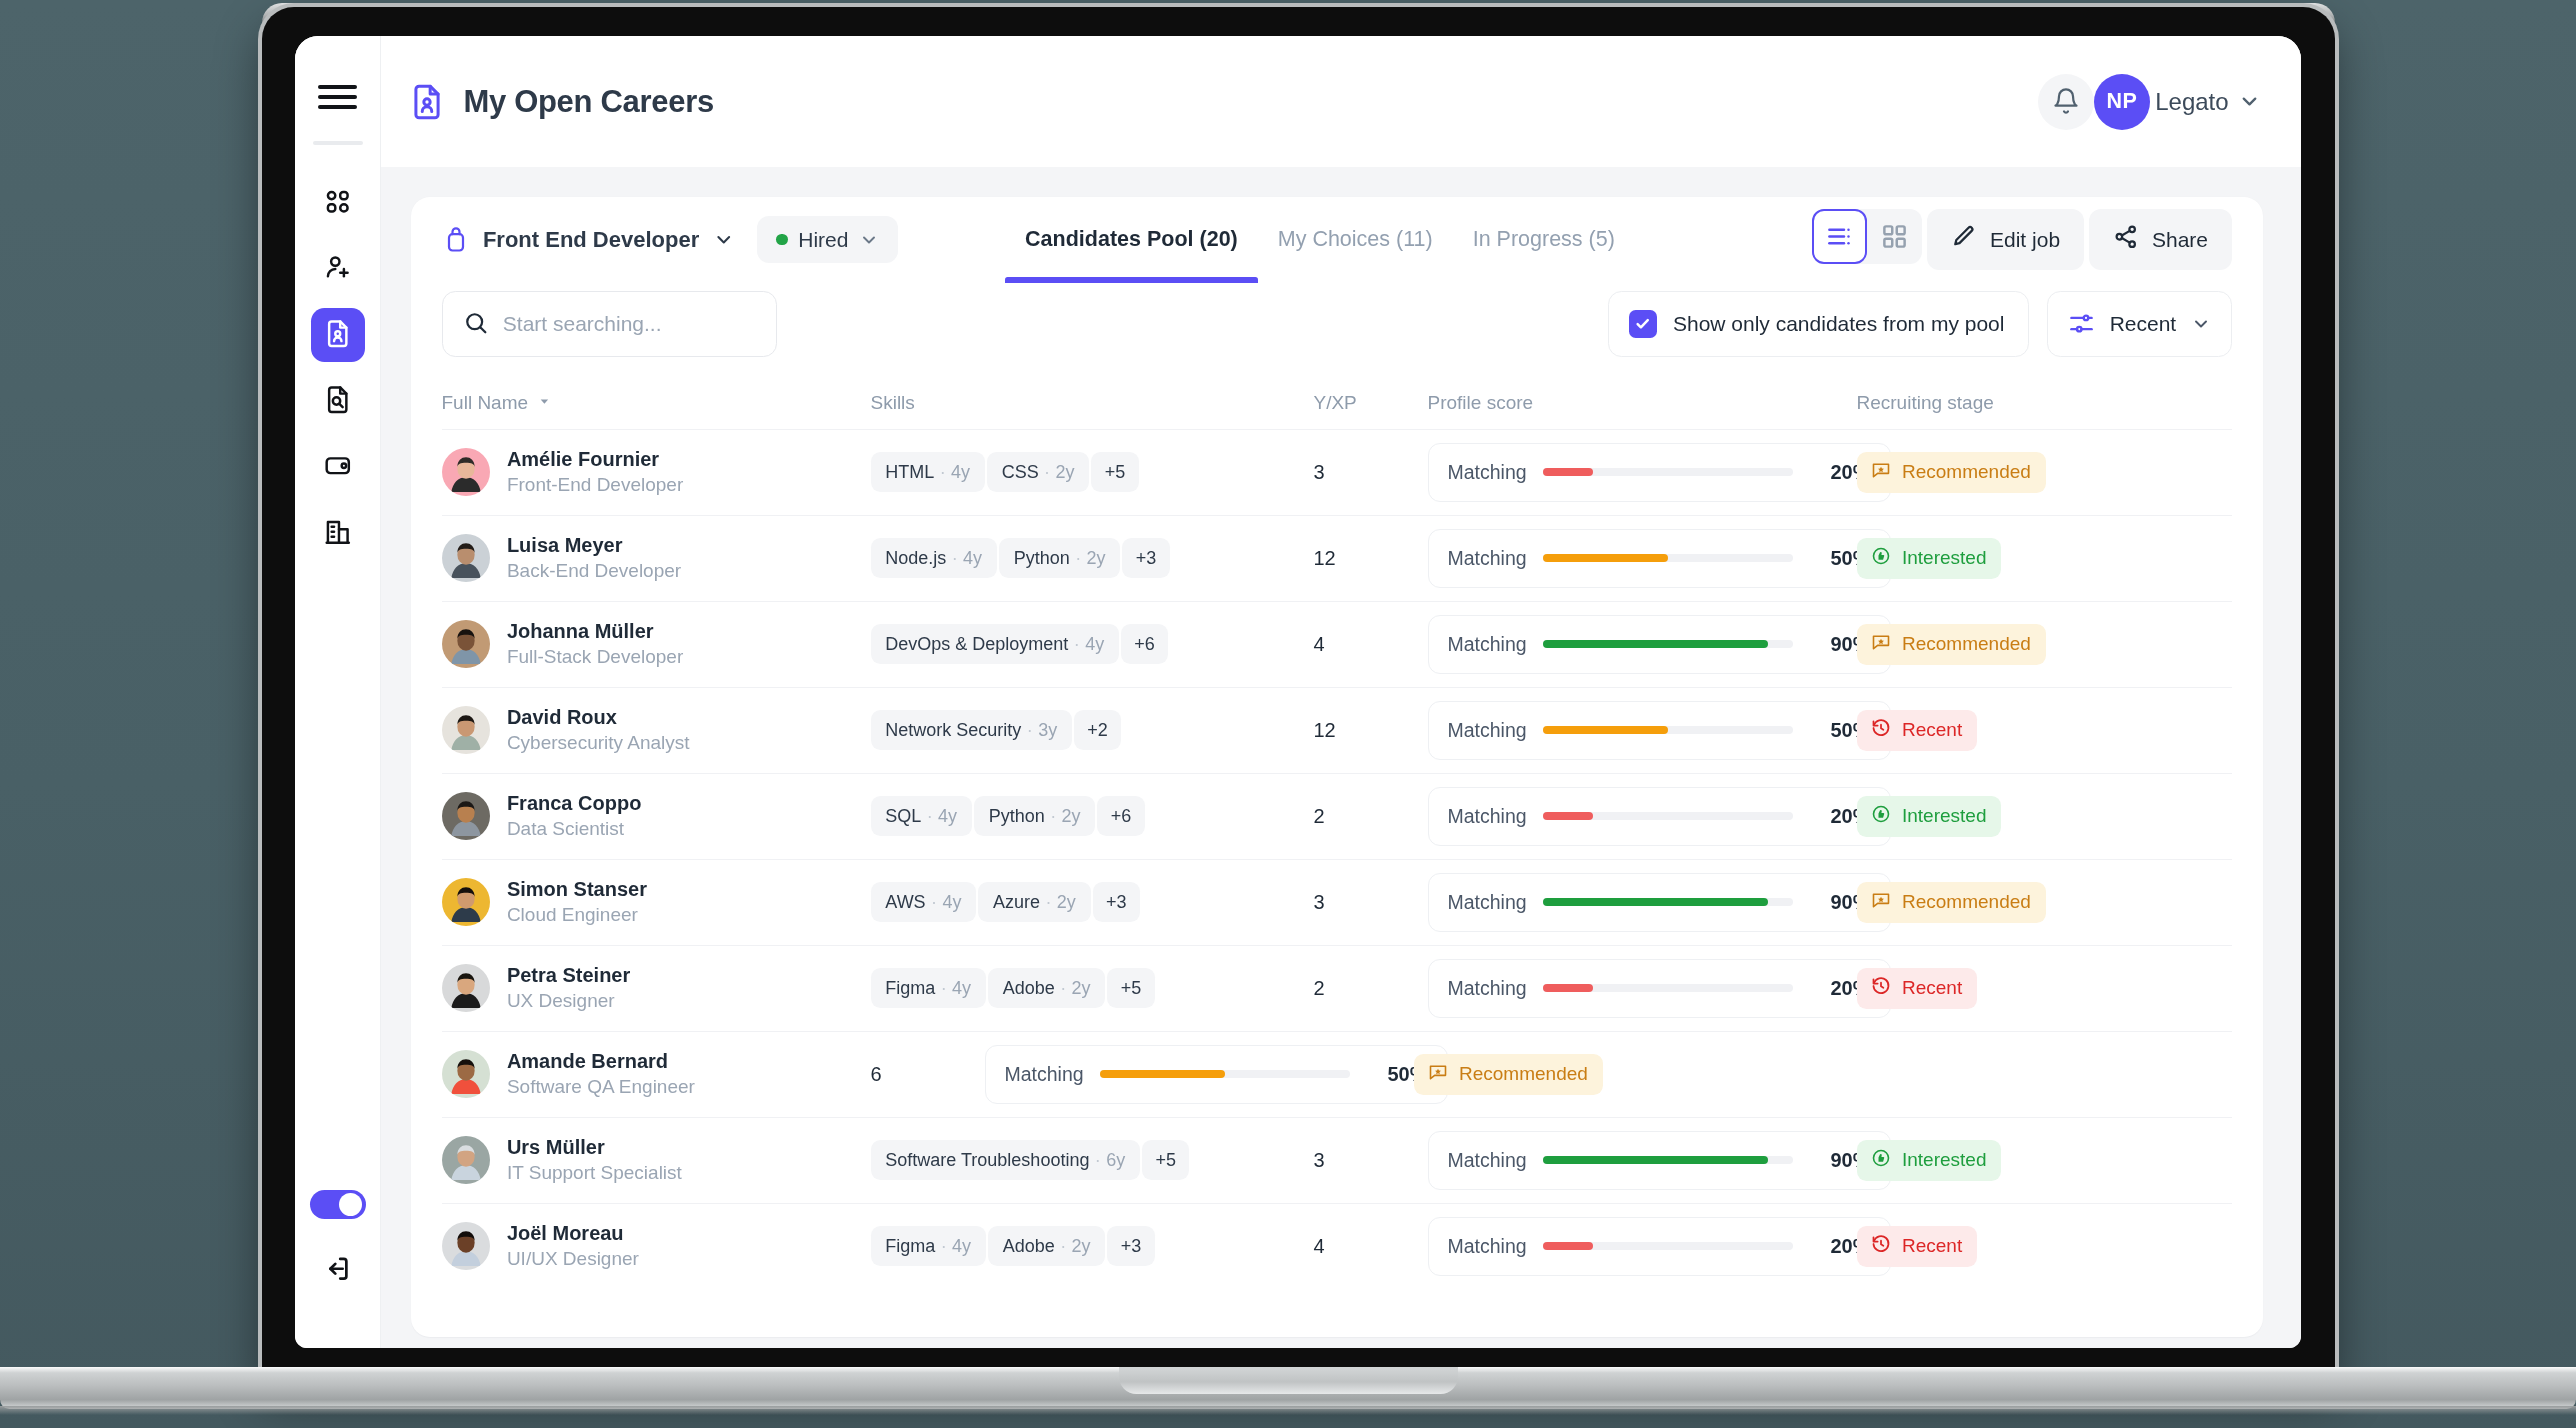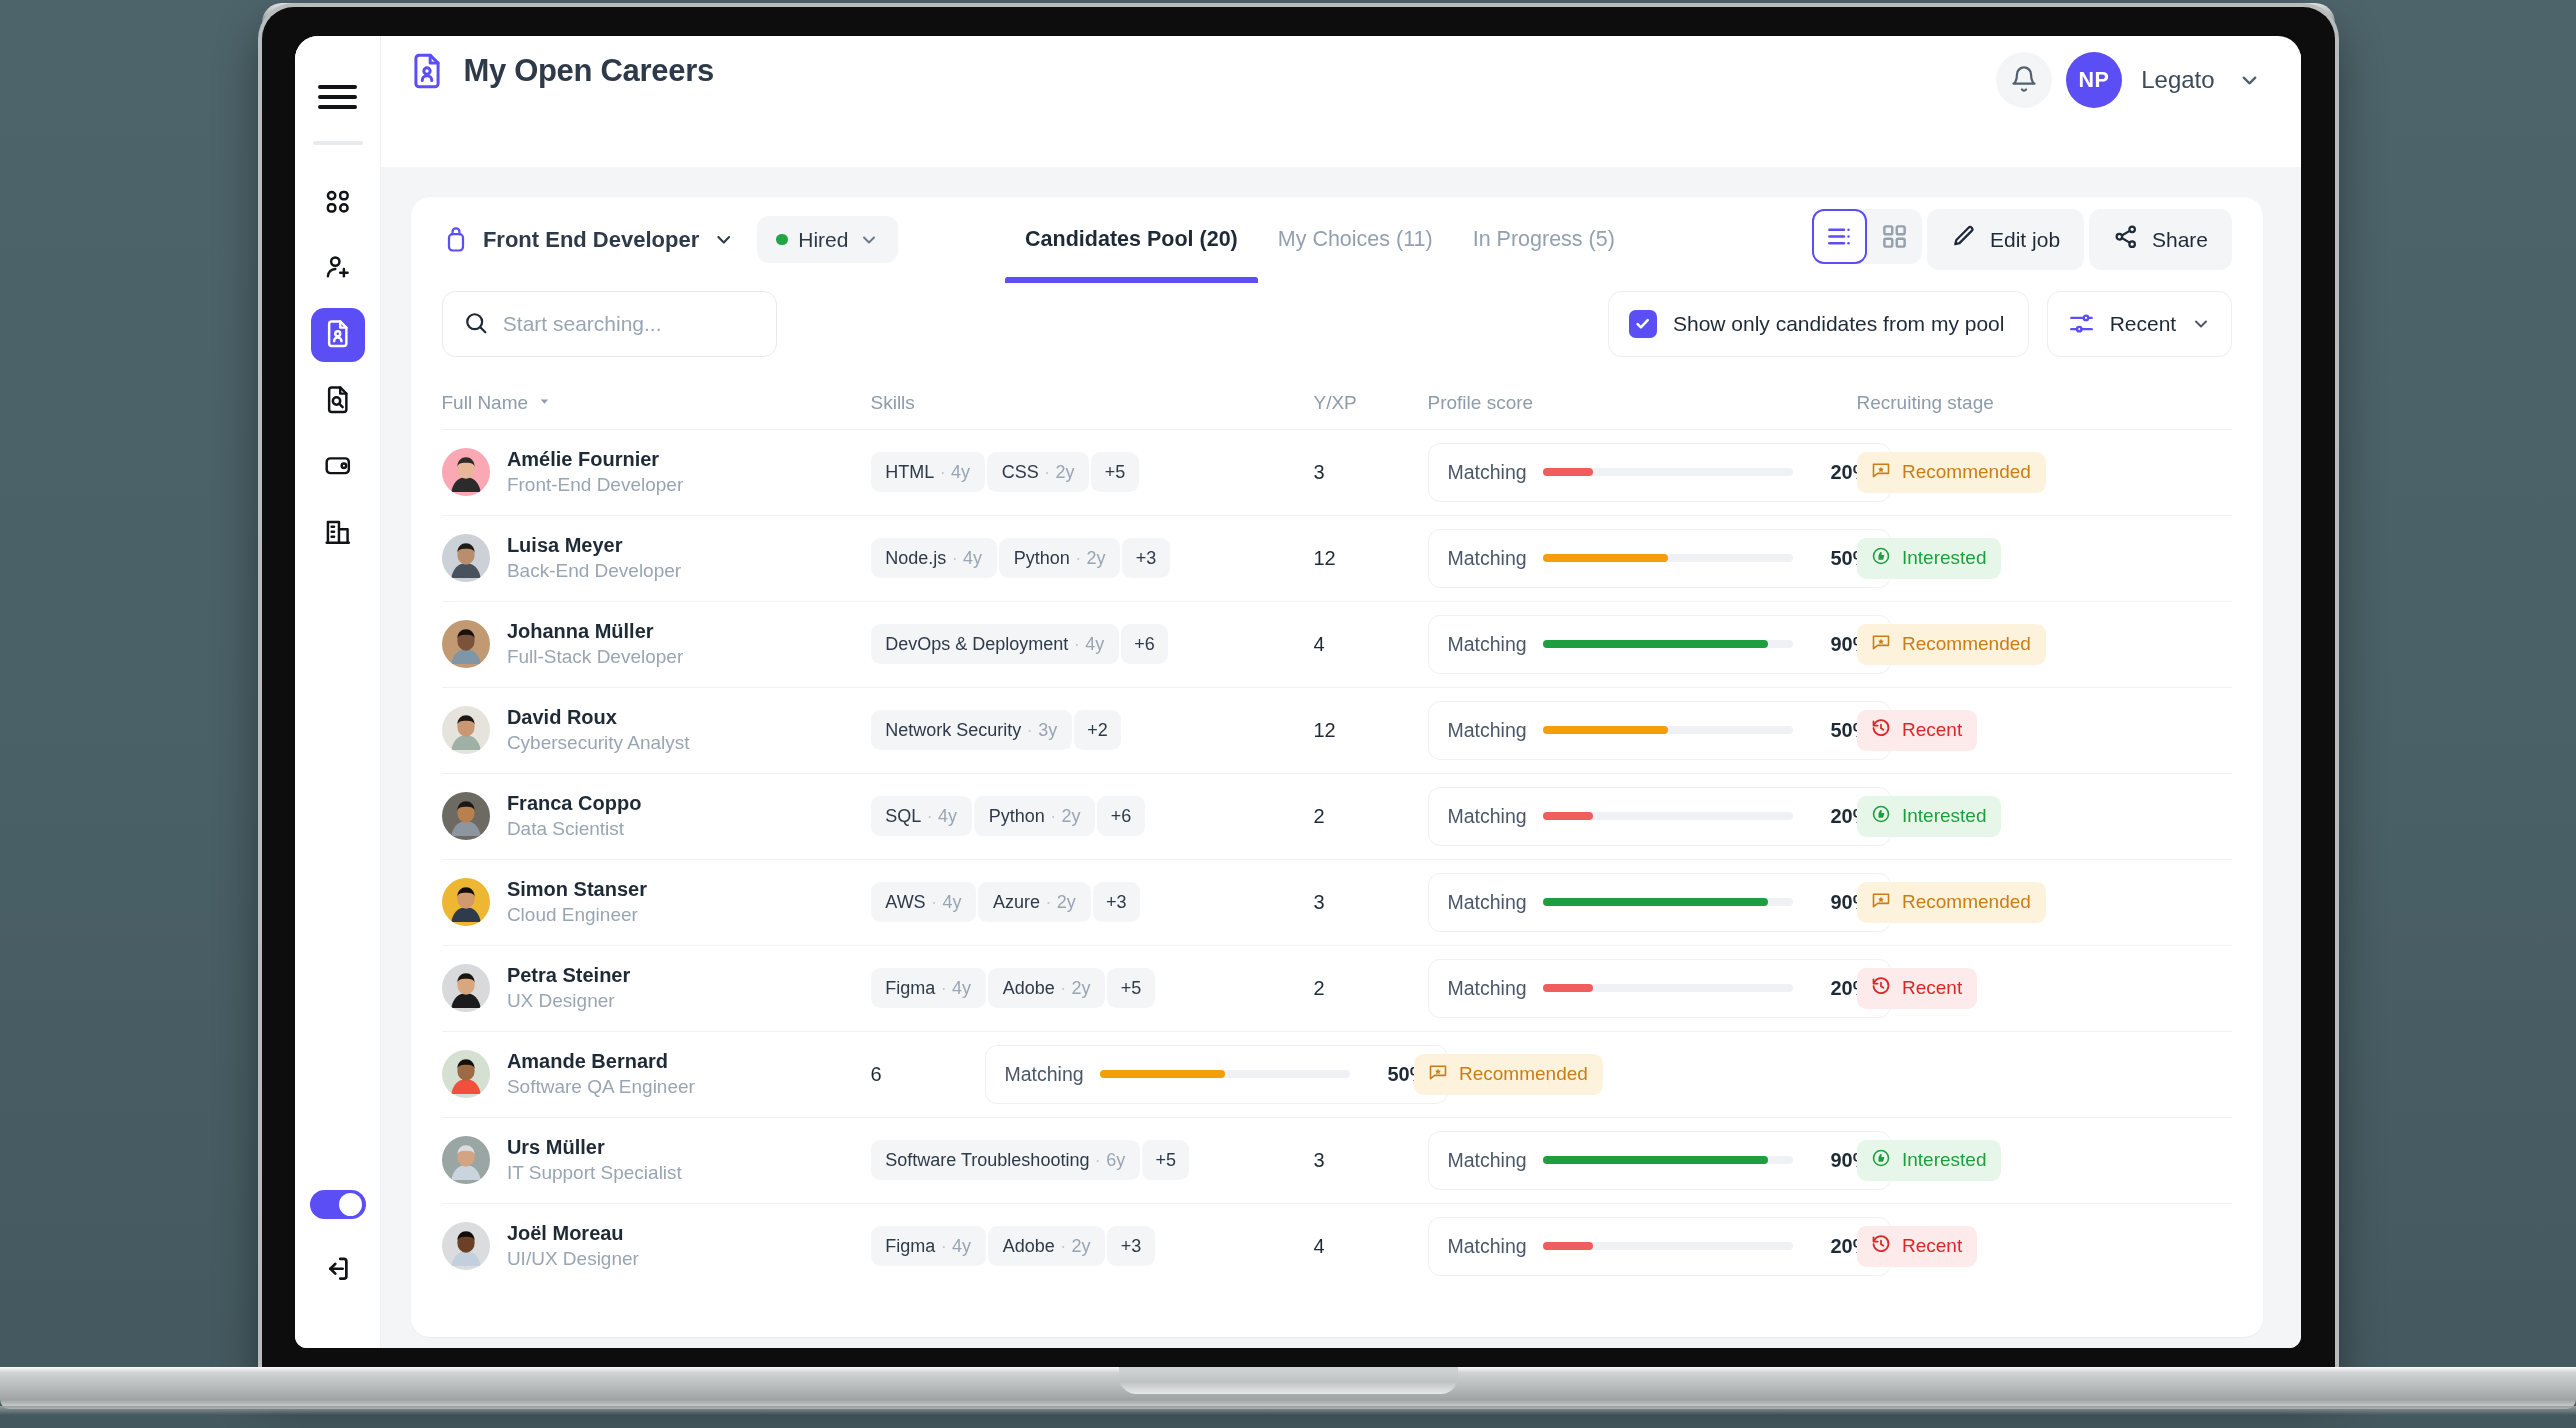--- a/index.html
+++ b/index.html
@@ -79,26 +79,26 @@
     position: absolute; right: 3.4px; top: 3.4px; width: 23px; height: 23px;
     border-radius: 50%; background: #fff;
   }
   #logout-button { width: 38px; height: 38px; display:flex; align-items:center; justify-content:center; cursor:pointer; }
   #logout-button svg { width: 29.5px; height: 29.5px; }
 
   
   #app-header {
     position: absolute; left: 86px; top: 0; right: 0; height: 131px;
     background: #fff;
-    display: flex; align-items: flex-start; padding: 0 40px 0 27px; margin-top: 16px;
+    display: flex; align-items: center; padding: 0 40px 0 27px;
   }
   #header-left { display: flex; align-items: center; gap: 17.4px; }
   #app-logo-icon svg { width: 38px; height: 38px; display:block; }
   #page-title { font-size: 31px; font-weight: 700; color: #2e3a49; letter-spacing: -0.3px; }
-  #header-right { margin-left: auto; display: flex; align-items: center; gap: 14px; }
+  #header-right { margin-left: auto; display: flex; align-items: center; gap: 0; }
   #notifications-button {
     width: 56px; height: 56px; border-radius: 50%; background: #f4f5f7;
     display:flex; align-items:center; justify-content:center; cursor:pointer;
   }
   #notifications-button svg { width: 28px; height: 28px; }
   #user-avatar {
     width: 56px; height: 56px; border-radius: 50%; background: #5b4ef5; color: #fff;
     display:flex; align-items:center; justify-content:center;
     font-size: 21.5px; font-weight: 700; letter-spacing: 0.3px; cursor: pointer;
   }

